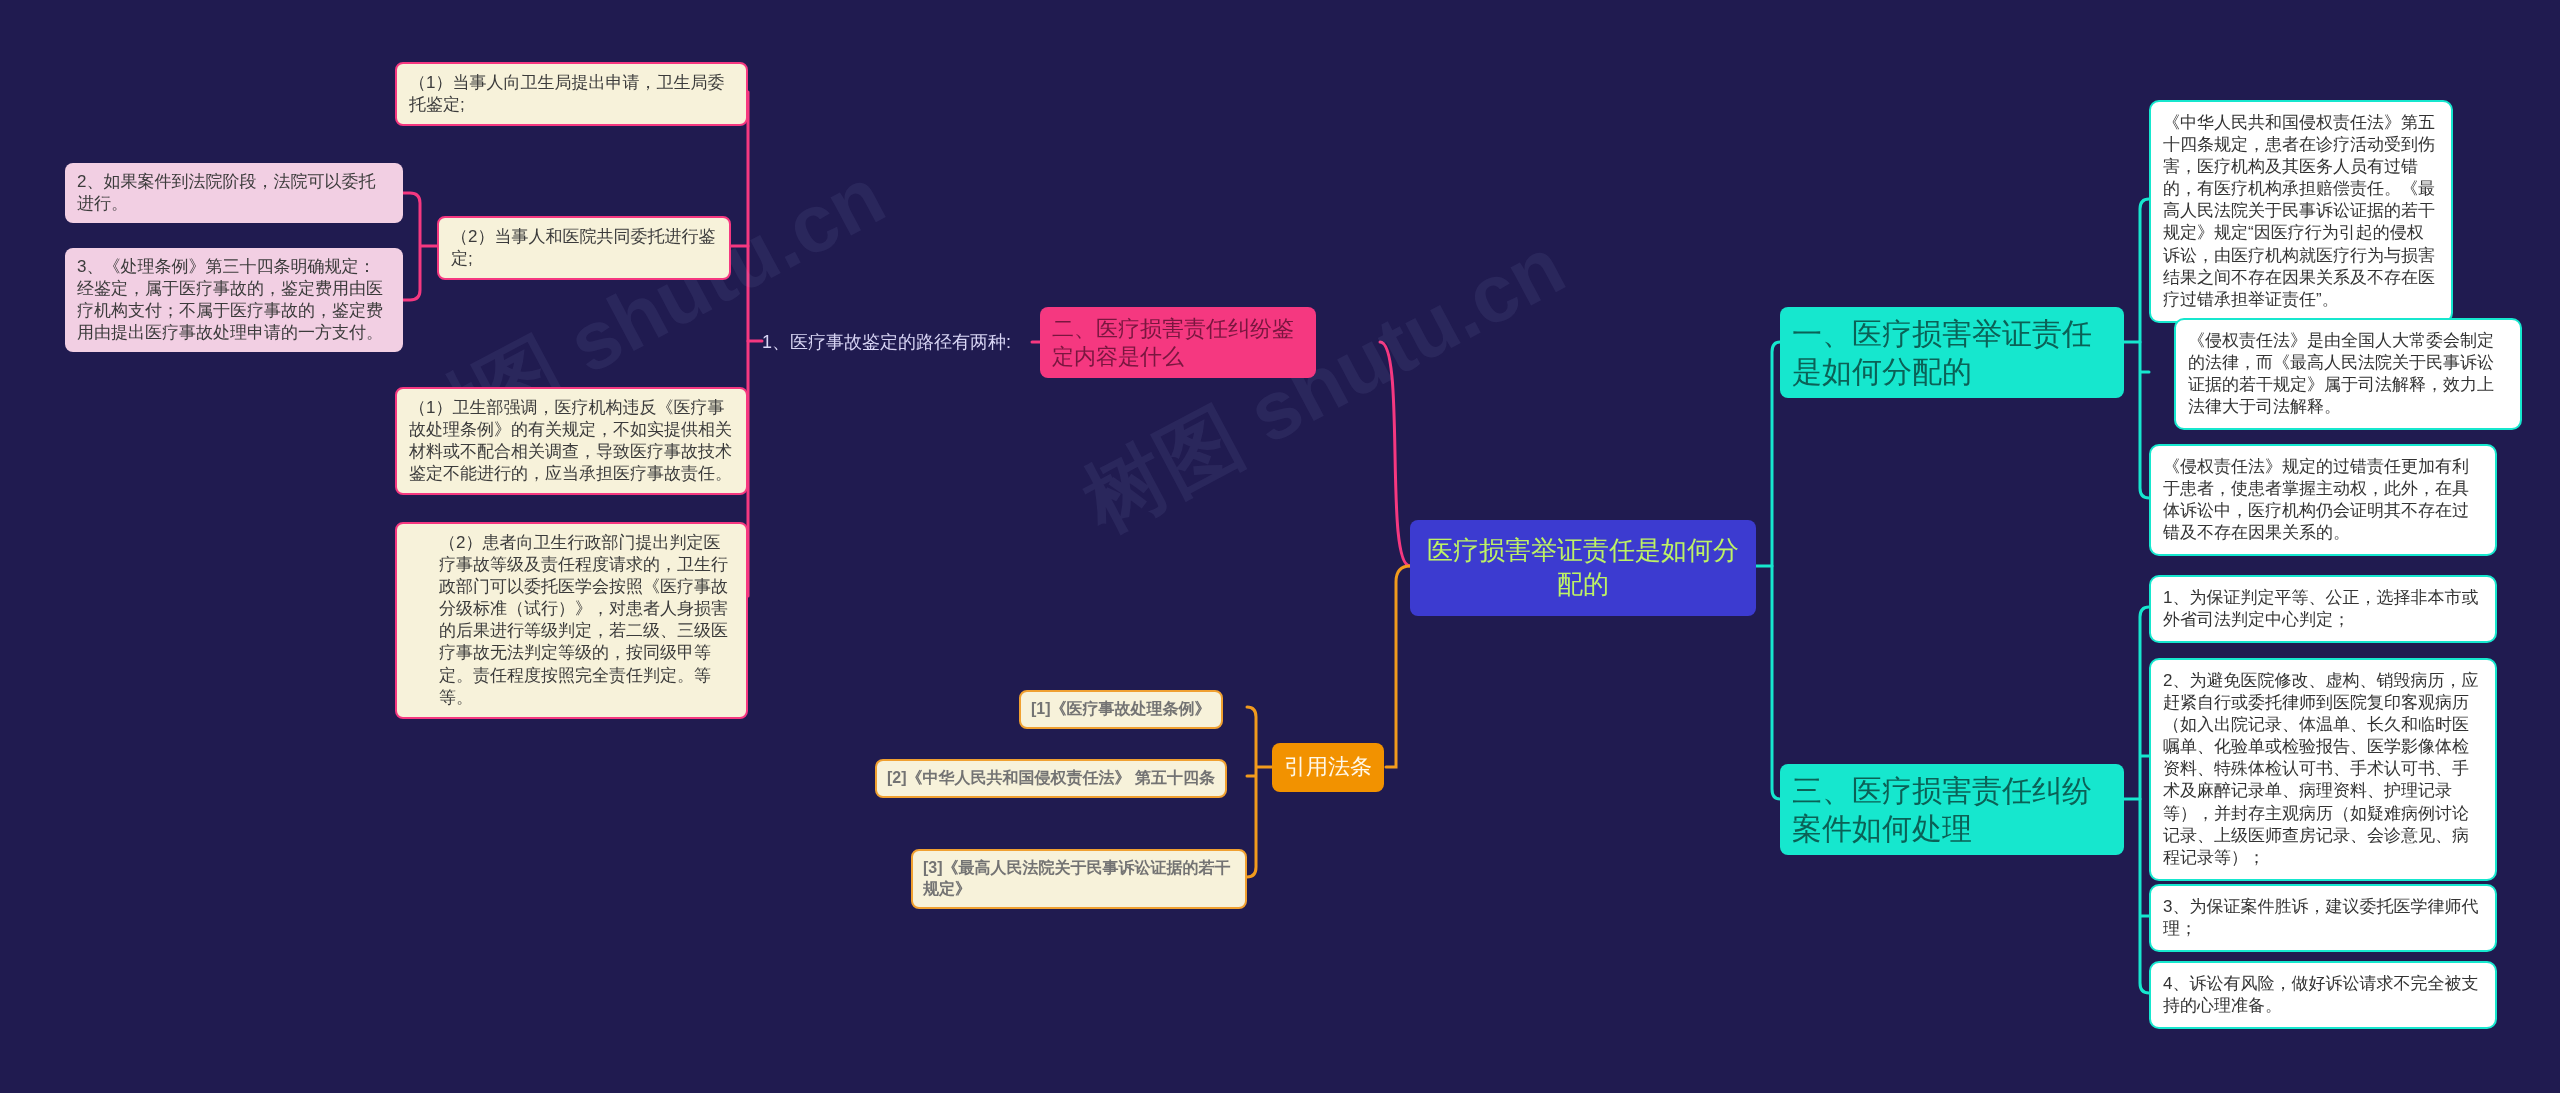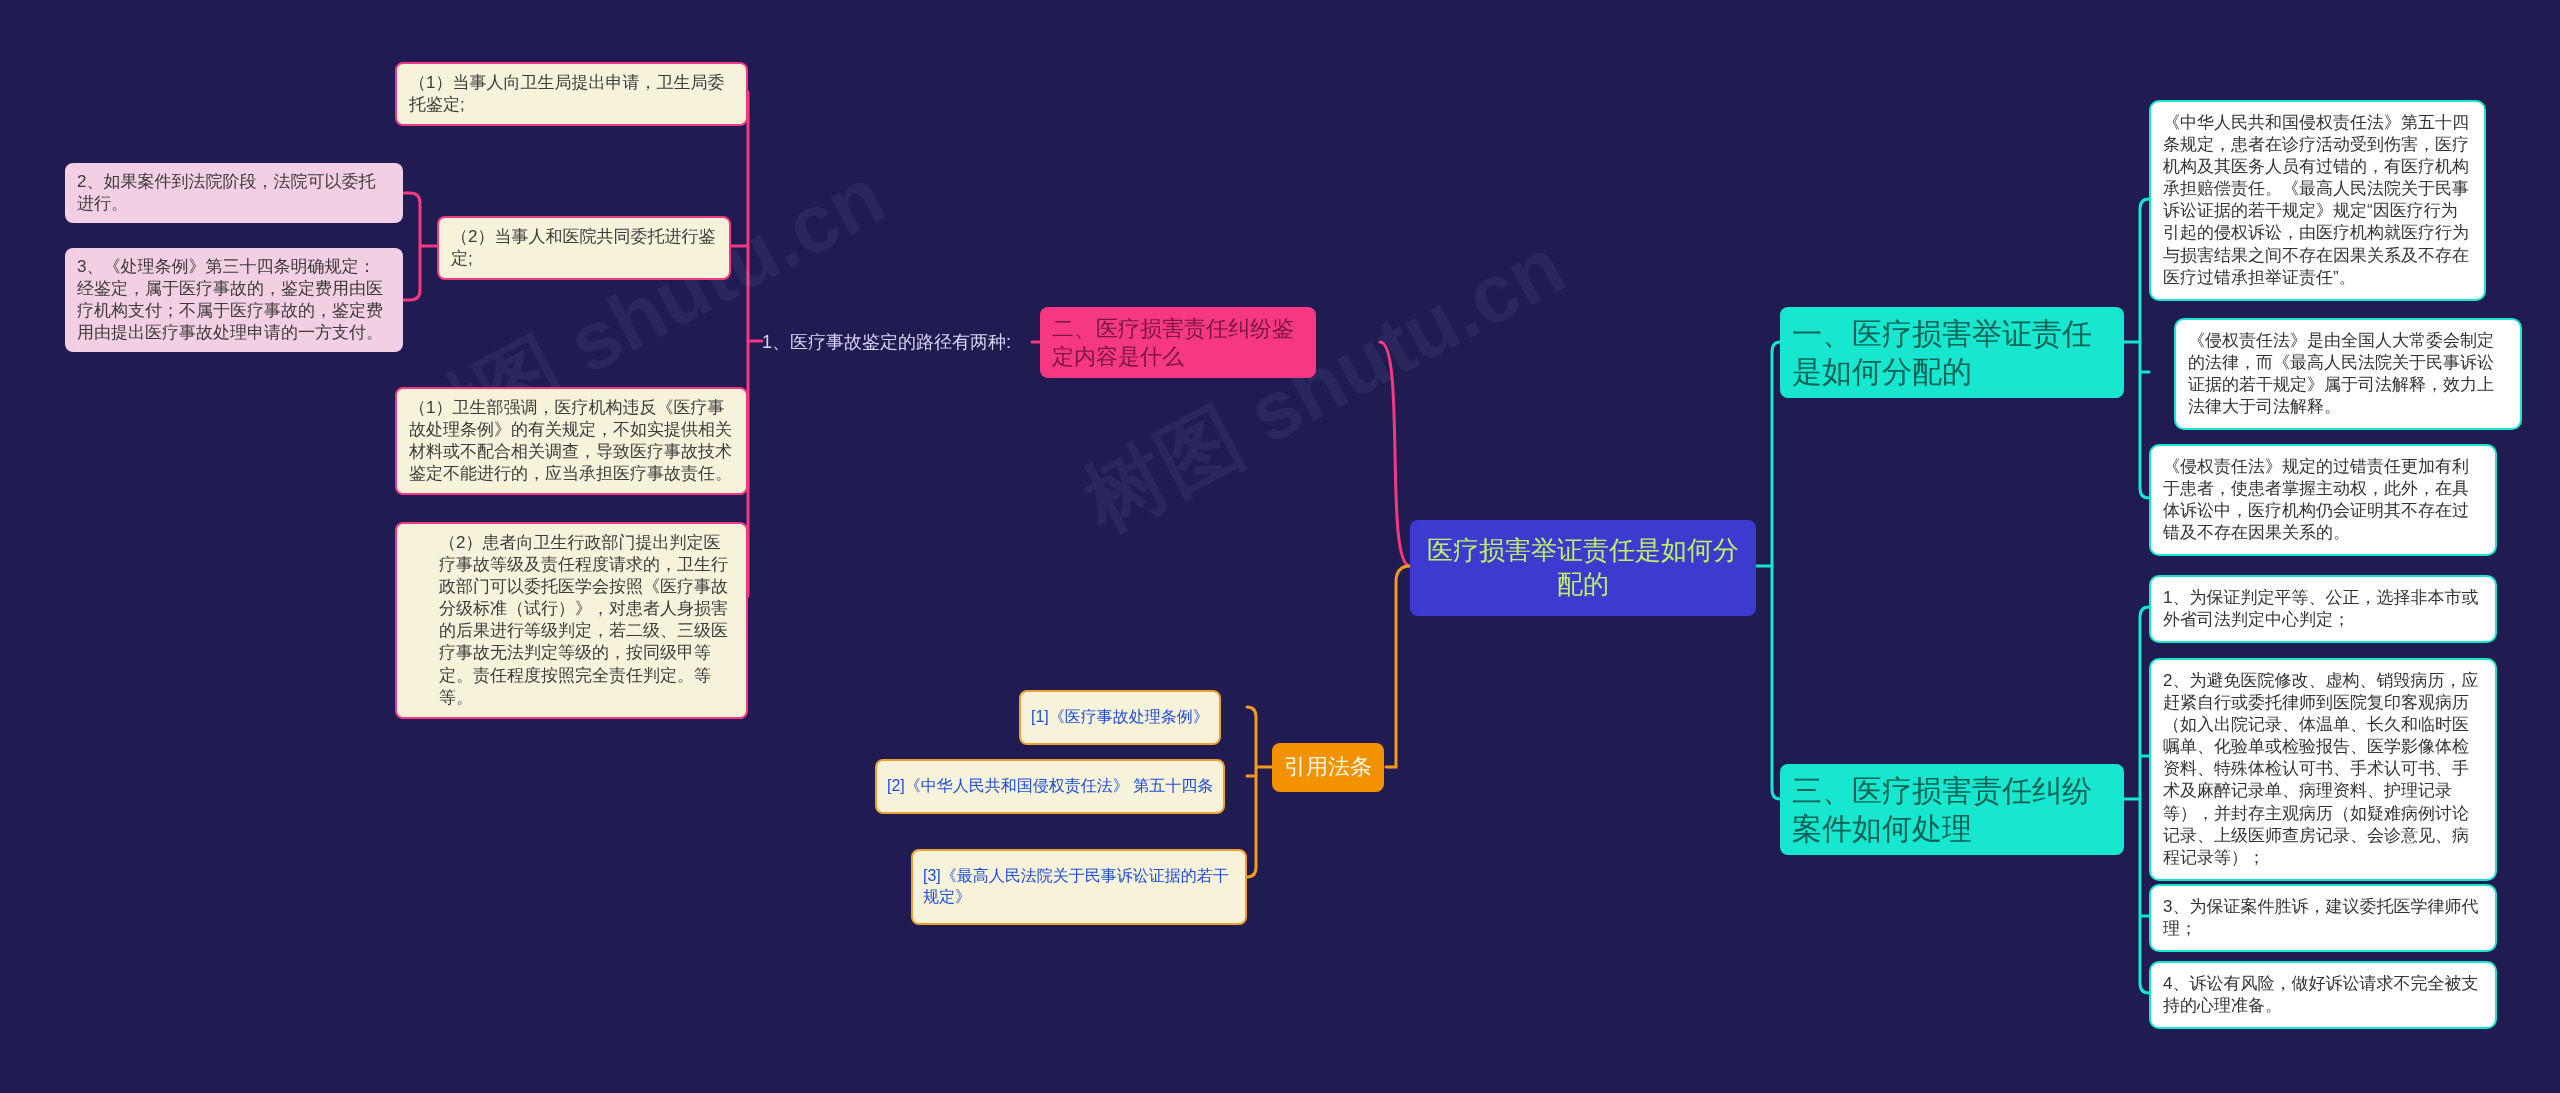--- a/index.html
+++ b/index.html
@@ -41,32 +41,32 @@
   #c3{left:395px;top:387px;width:353px;}
   #c4{left:395px;top:522px;width:353px;padding-left:42px;}
   
   .pinkbox{
     background:#f2cfe3;color:#3b3b3b;font-size:17px;padding:8px 12px;cursor:pointer;border-radius:8px;
   }
   #p1{left:65px;top:163px;width:338px;}
   #p2{left:65px;top:248px;width:338px;}
   
   .citebox{
-    background:#f7f2da;border:2px solid #f0a030;color:#1d4ed8;
-    font-size:16px;padding:15px 10px;cursor:pointer;line-height:1.3;
+    background:#f7f2da;border:2px solid #f0a030;color:#737373;
+    font-size:16px;padding:7px 10px;cursor:pointer;line-height:1.3;font-weight:bold;
   }
   #l1{left:1019px;top:690px;white-space:nowrap;}
   #l2{left:875px;top:759px;white-space:nowrap;}
   #l3{left:911px;top:849px;width:336px;}
   
   .whitebox{
     background:#ffffff;border:2px solid #16e7ce;border-radius:10px;color:#333333;
     font-size:17px;padding:10px 12px;cursor:pointer;
   }
-  #w1{left:2149px;top:100px;width:337px;}
+  #w1{left:2149px;top:100px;width:304px;}
   #w2{left:2149px;top:318px;width:348px;margin-left:25px;}
   #w3{left:2149px;top:444px;width:348px;}
   #w4{left:2149px;top:575px;width:348px;}
   #w5{left:2149px;top:658px;width:348px;}
   #w6{left:2149px;top:884px;width:348px;}
   #w7{left:2149px;top:961px;width:348px;}
   
   #pathlabel{
     position:absolute;left:762px;top:330px;color:#d9d6f5;font-size:18px;white-space:nowrap;cursor:pointer;
   }

